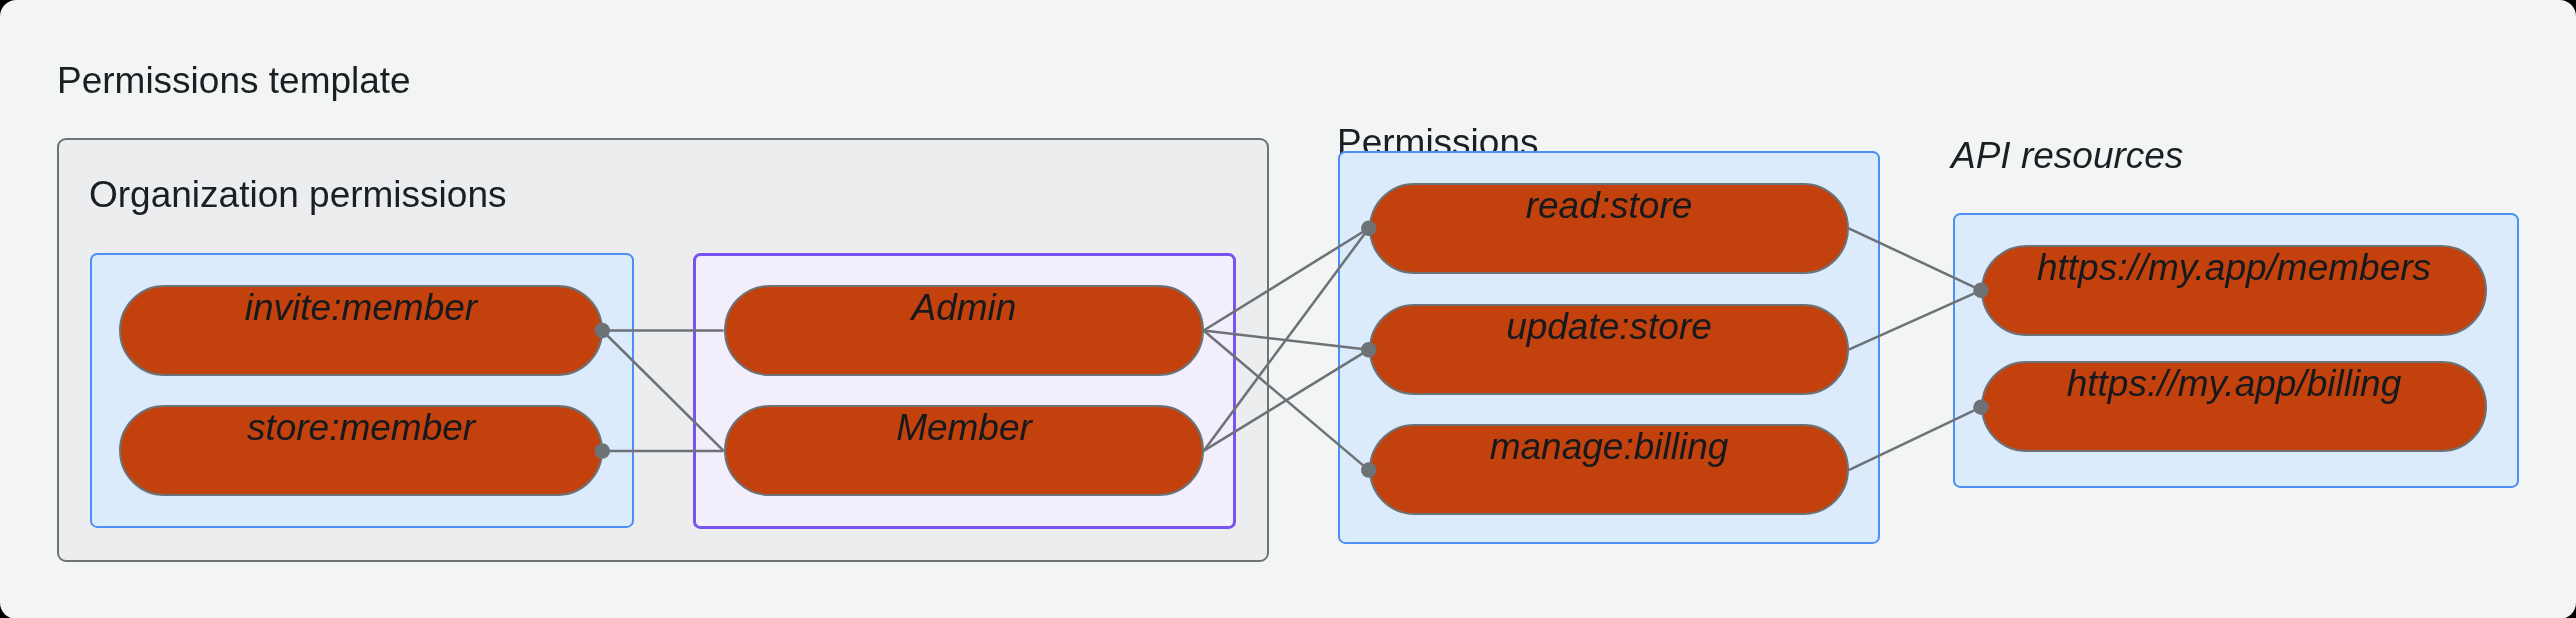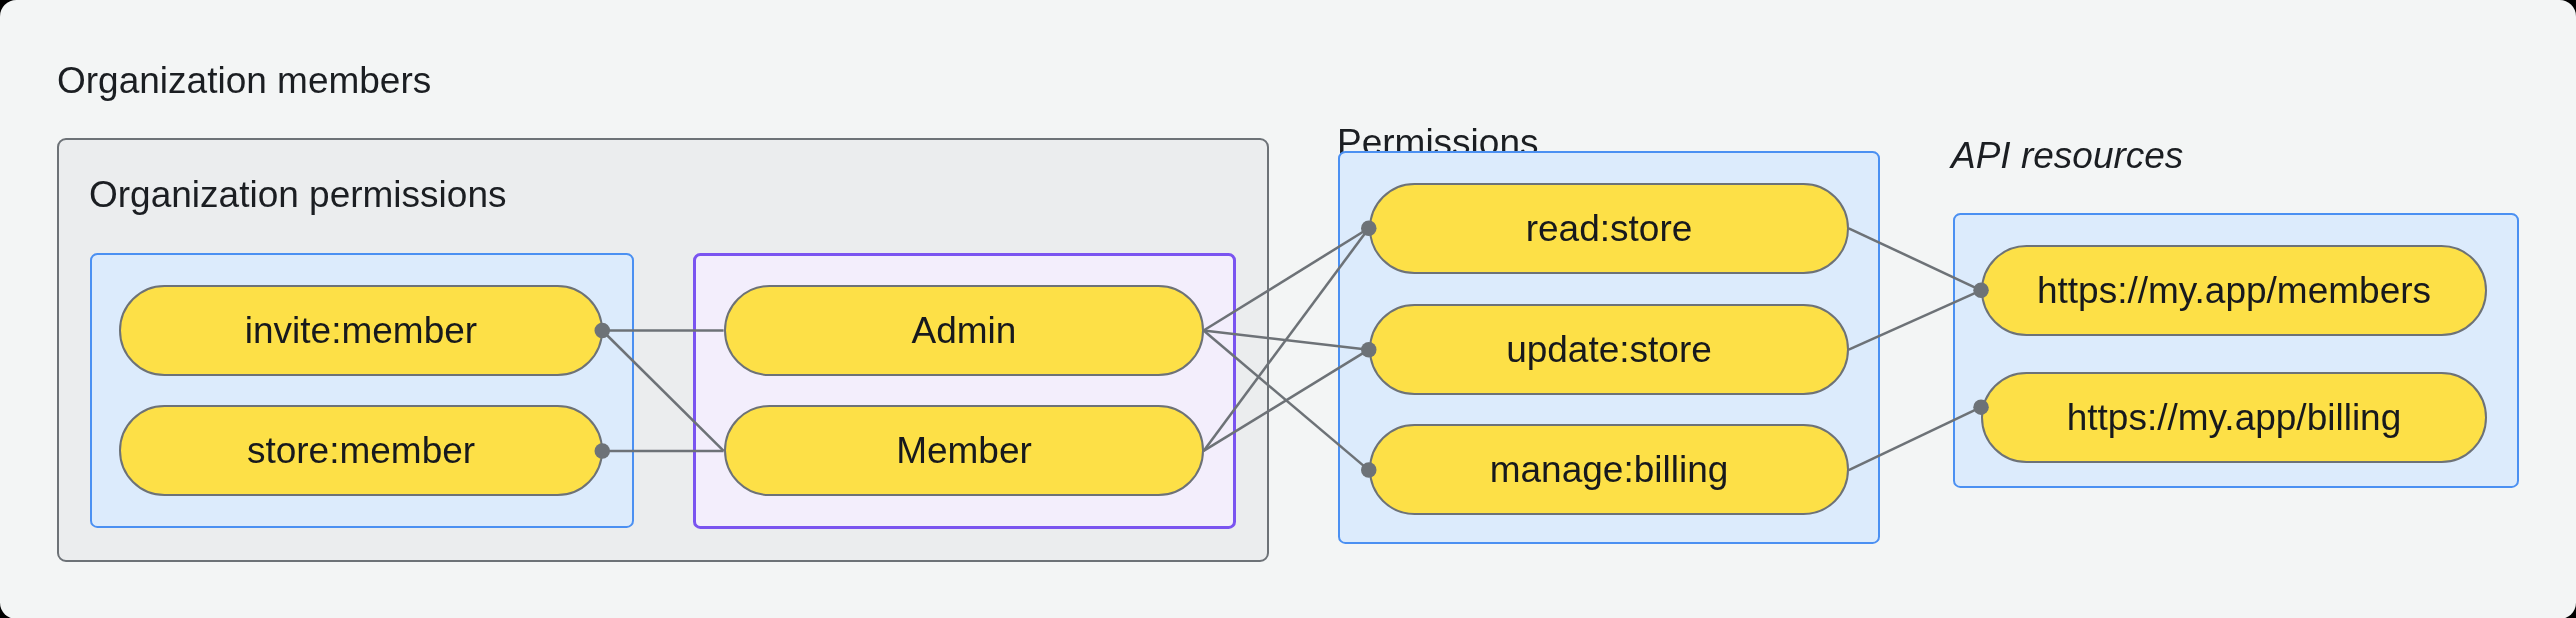--- a/index.html
+++ b/index.html
@@ -39,45 +39,45 @@
     border-radius: 7.3px;
   }
   .box-purple {
     background: #f3eefc;
     border: 3.7px solid #7a54f0;
     border-radius: 7.3px;
   }
   .pill {
     position: absolute;
     box-sizing: border-box;
-    background: #fde047;
+    background: #c2410c;
     border: 2.7px solid #6d7277;
     border-radius: 912px;
     display: flex;
-    align-items: center;
     justify-content: center;
     font-size: 37px;
     color: #17191d;
     white-space: nowrap;
+    font-style: italic;
   }
   .edges-layer {
     position: absolute;
     left: 0;
     top: 0;
     width: 2576px;
     height: 619px;
     pointer-events: none;
   }
 </style>
 </head>
 <body>
 
 <div class="stage">
 
-  <div class="heading" style="left:57px; top:60px;">Organization members</div>
+  <div class="heading" style="left:57px; top:60px;">Permissions template</div>
 
   <div class="box box-gray" style="left:57px; top:138px; width:1212px; height:424px;"></div>
 
   <div class="heading" style="left:89px; top:174px;">Organization permissions</div>
 
   <div class="box box-blue" style="left:90px; top:253px; width:544px; height:275px;"></div>
 
   <div class="pill" style="left:119px; top:285px; width:484px; height:91px;">
     <span>invite:member</span>
   </div>
@@ -109,21 +109,21 @@
     <span>manage:billing</span>
   </div>
 
   <div class="heading" style="left:1951px; top:135px;font-style:italic;">API resources</div>
 
   <div class="box box-blue" style="left:1953px; top:213px; width:566px; height:275px;"></div>
 
   <div class="pill" style="left:1981px; top:245px; width:506px; height:91px;">
     <span>https://my.app/members</span>
   </div>
-  <div class="pill" style="left:1981px; top:361px; width:506px; height:91px;margin-top:11px;">
+  <div class="pill" style="left:1981px; top:361px; width:506px; height:91px;">
     <span>https://my.app/billing</span>
   </div>
 
   <svg class="edges-layer" viewBox="0 0 2823 678" xmlns="http://www.w3.org/2000/svg">
     <g stroke="#6d7277" stroke-width="2.8" fill="none">
       <line x1="660" y1="362" x2="793" y2="362"></line>
       <line x1="660" y1="362" x2="793" y2="494"></line>
       <line x1="660" y1="494" x2="793" y2="494"></line>
       <line x1="1319" y1="362" x2="1500" y2="250"></line>
       <line x1="1319" y1="362" x2="1500" y2="383"></line>

